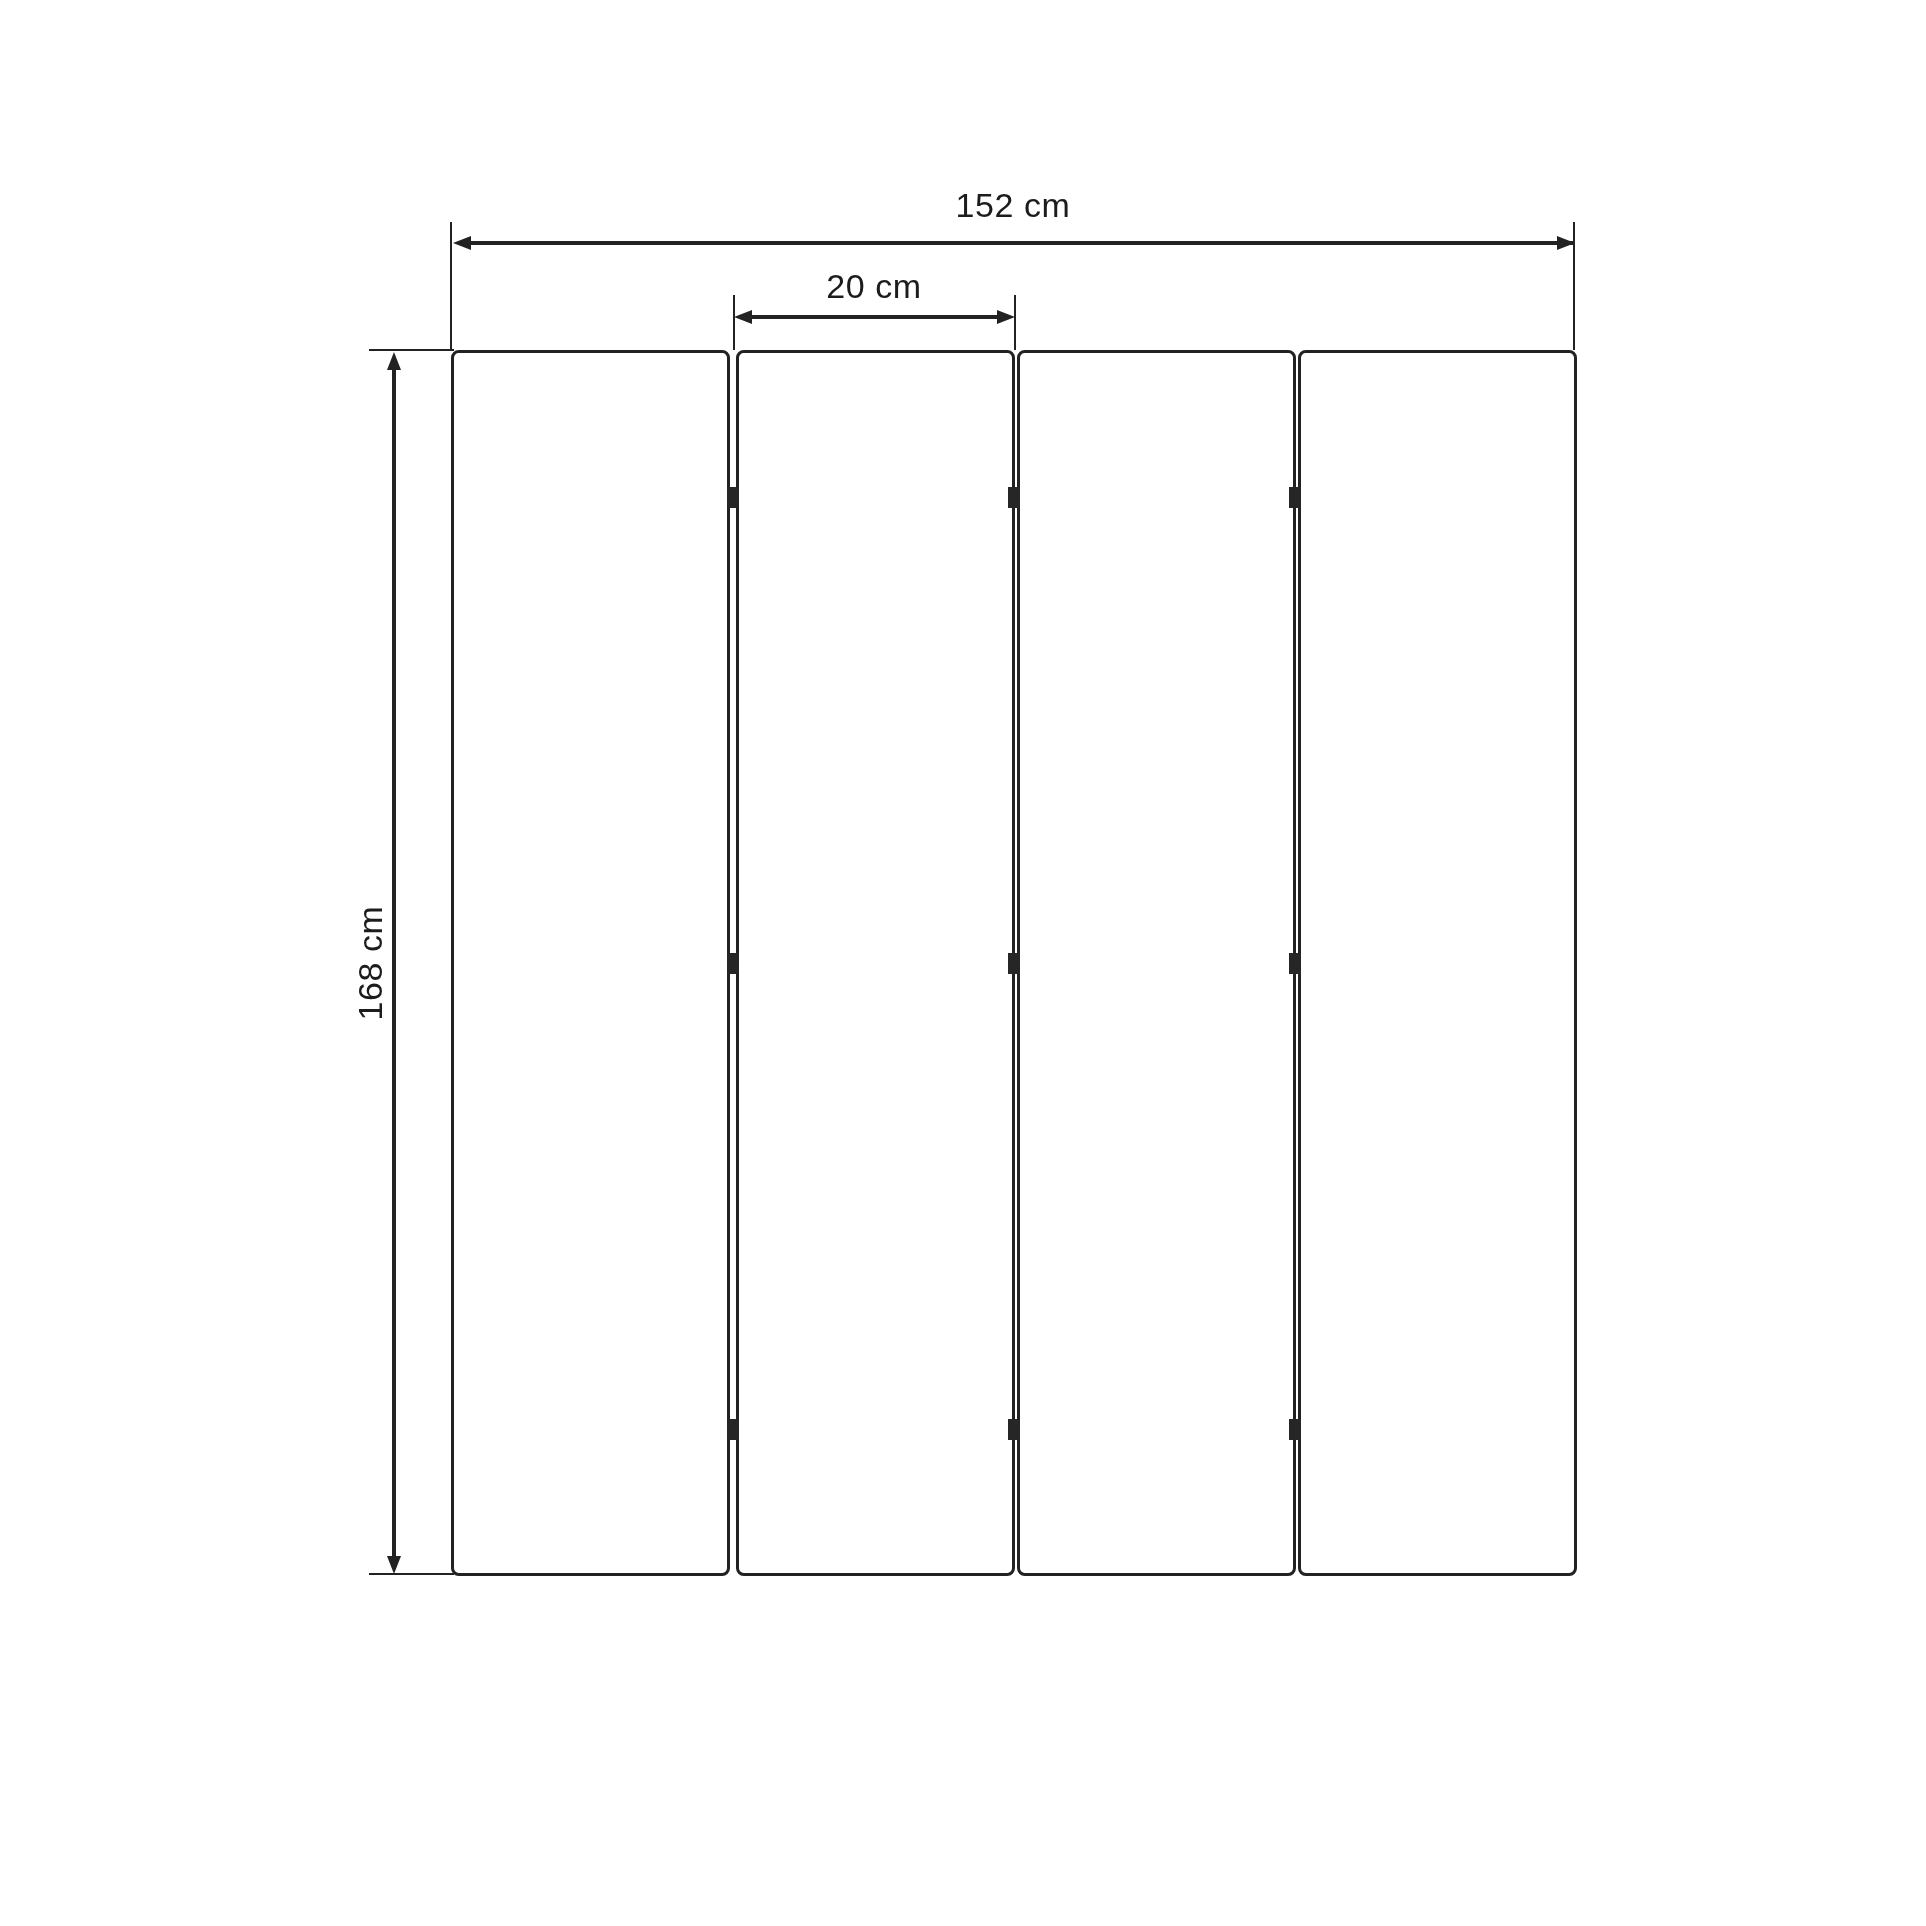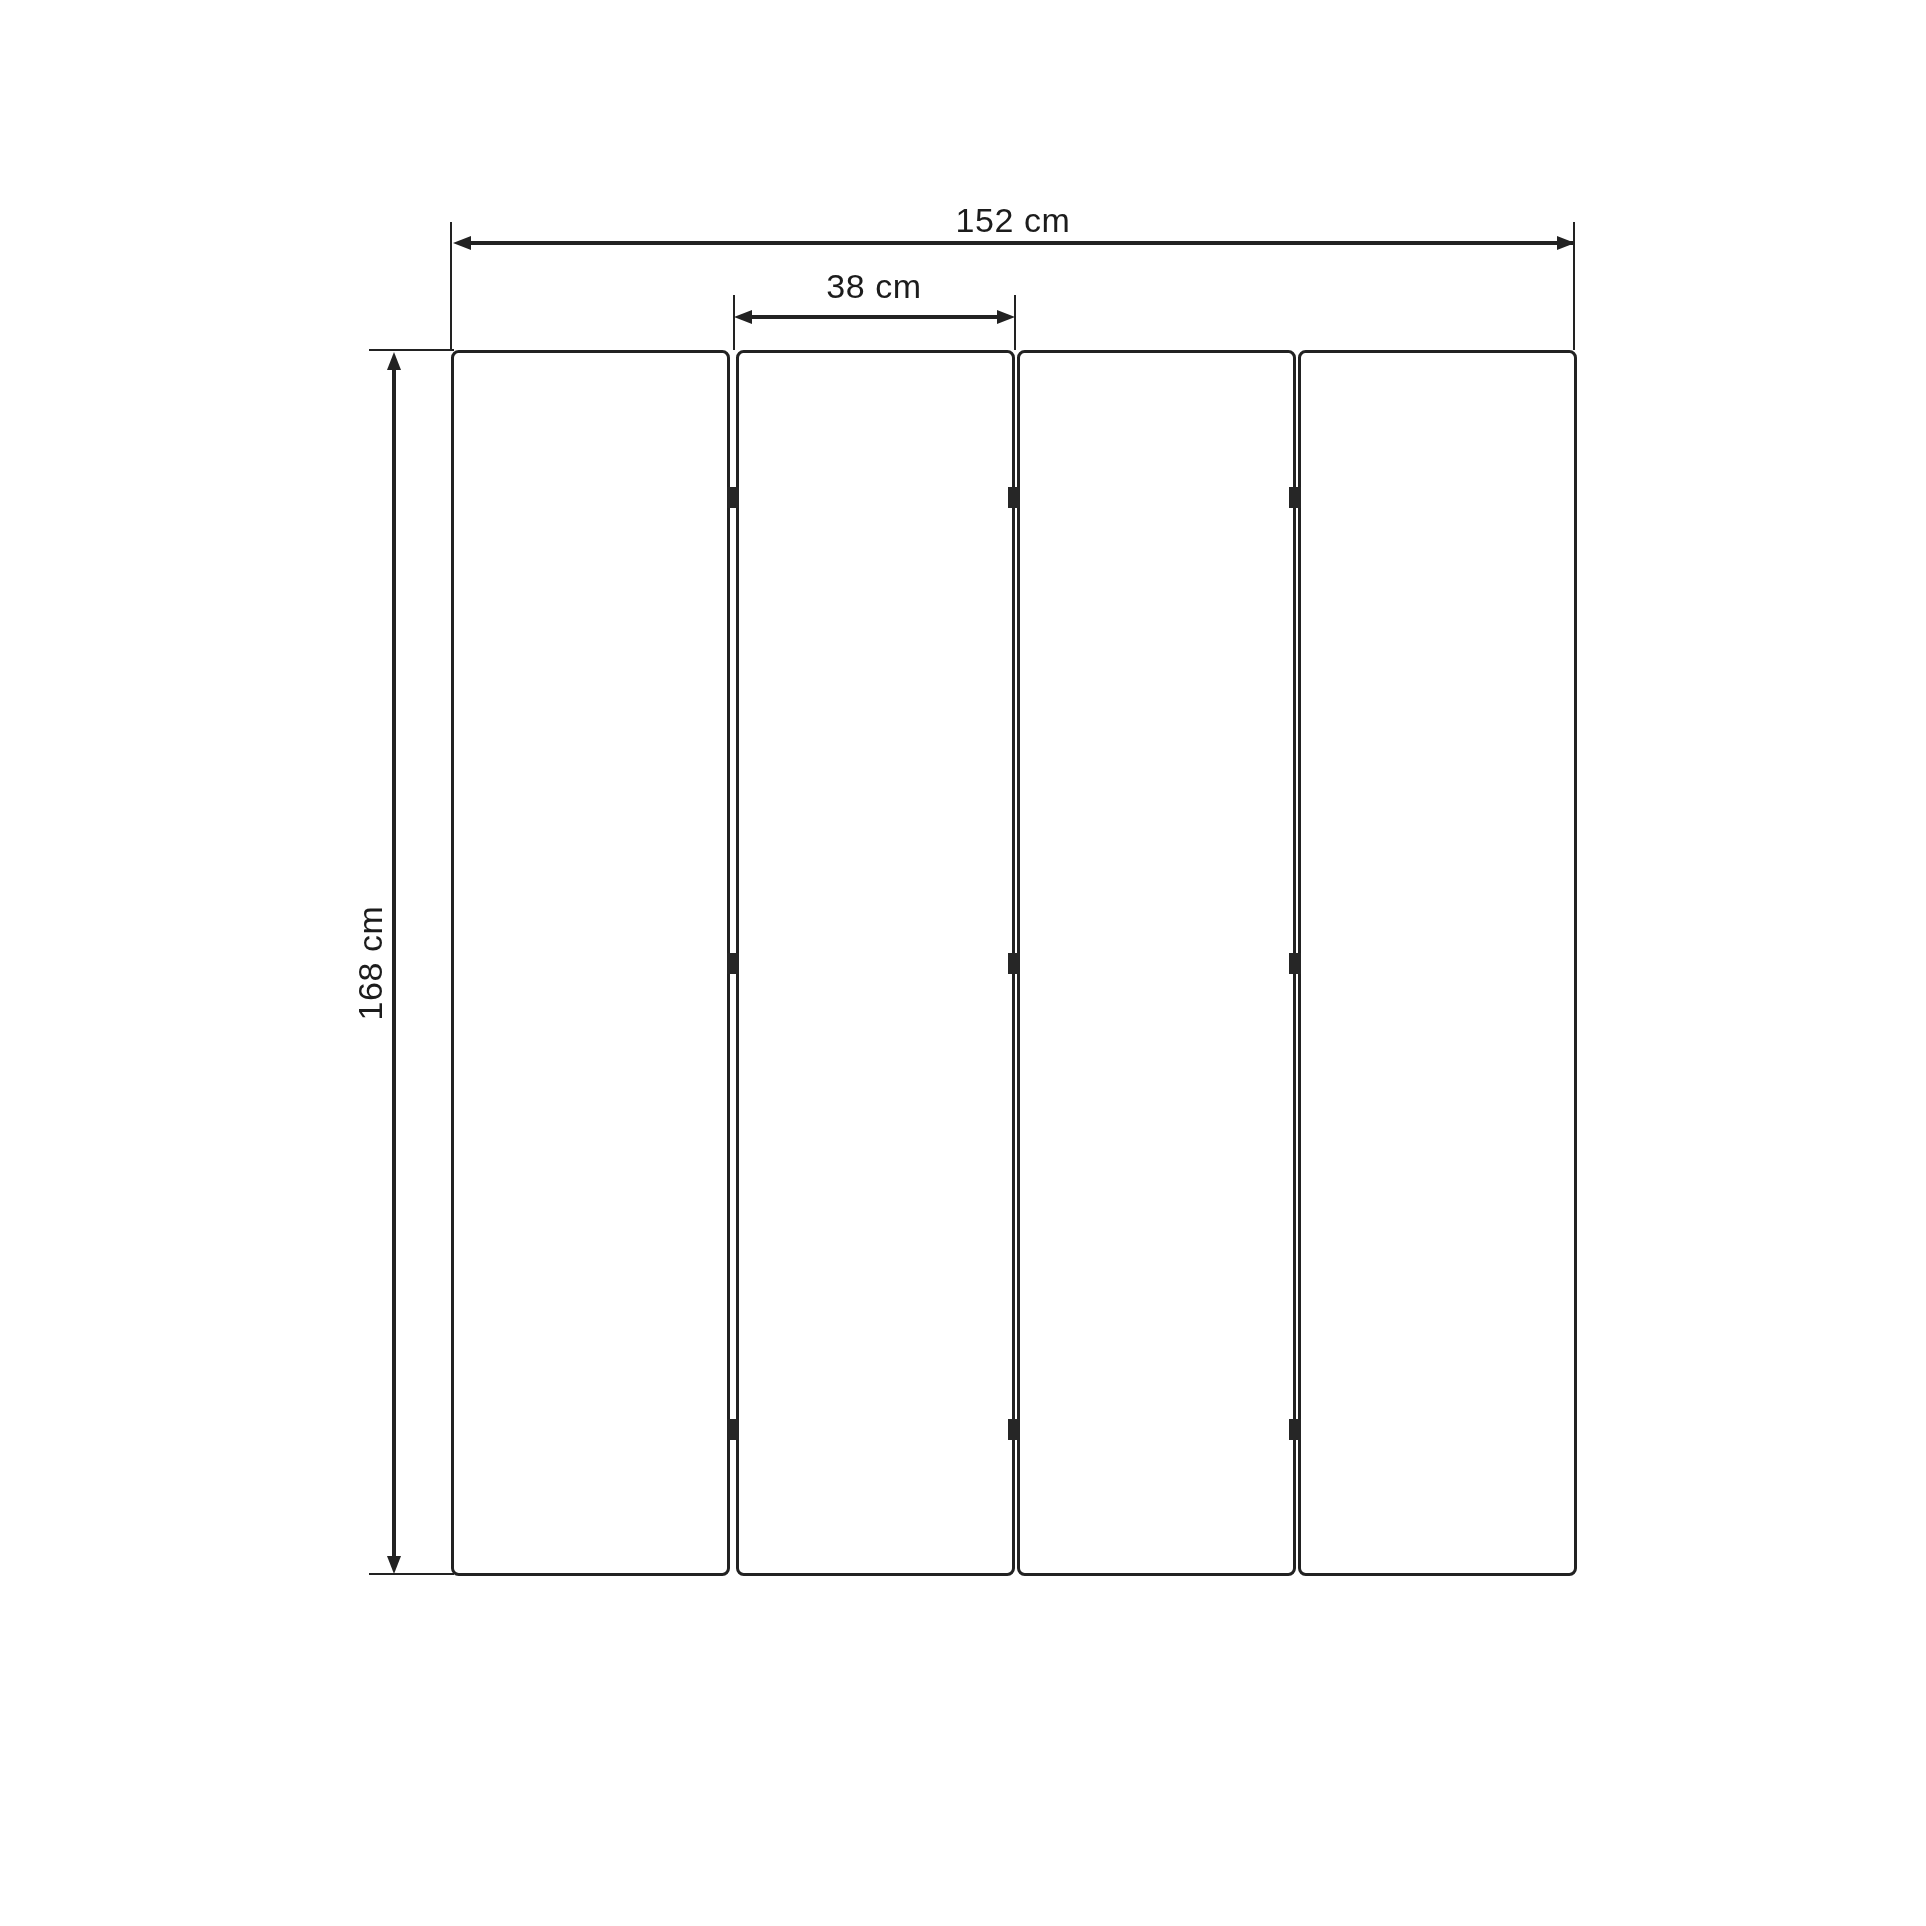--- a/index.html
+++ b/index.html
@@ -78,21 +78,21 @@
 
   
   .dim-label{
     position:absolute;
     font-size:34px;
     line-height:1;
     color:var(--text);
     white-space:nowrap;
     letter-spacing:0.6px;
   }
-  #label-w{left:1013px;top:203px;transform:translateX(-50%);text-align:center;}
+  #label-w{left:1013px;top:188px;transform:translateX(-50%);text-align:center;}
   #label-p{left:874px;top:269px;transform:translateX(-50%);}
   #label-h{left:370px;top:963px;transform:translate(-50%,-50%) rotate(-90deg);}
 </style>
 </head>
 <body>
 
 <div class="diagram">
 
   <div class="panel p1"></div>
   <div class="panel p2"></div>
@@ -114,21 +114,21 @@
   <div id="dim-w-line" class="dim-line-h"></div>
   <div id="arr-w-l" class="arr left"></div>
   <div id="arr-w-r" class="arr right"></div>
   <div id="label-w" class="dim-label">152 cm</div>
 
   <div id="ext-p-l" class="ext-line-v"></div>
   <div id="ext-p-r" class="ext-line-v"></div>
   <div id="dim-p-line" class="dim-line-h"></div>
   <div id="arr-p-l" class="arr left"></div>
   <div id="arr-p-r" class="arr right"></div>
-  <div id="label-p" class="dim-label">38 cm</div>
+  <div id="label-p" class="dim-label">20 cm</div>
 
   <div id="ext-h-t" class="ext-line-h"></div>
   <div id="ext-h-b" class="ext-line-h"></div>
   <div id="dim-h-line" class="dim-line-v"></div>
   <div id="arr-h-t" class="arr up"></div>
   <div id="arr-h-b" class="arr down"></div>
   <div id="label-h" class="dim-label">168 cm</div>
 
 </div>
 

